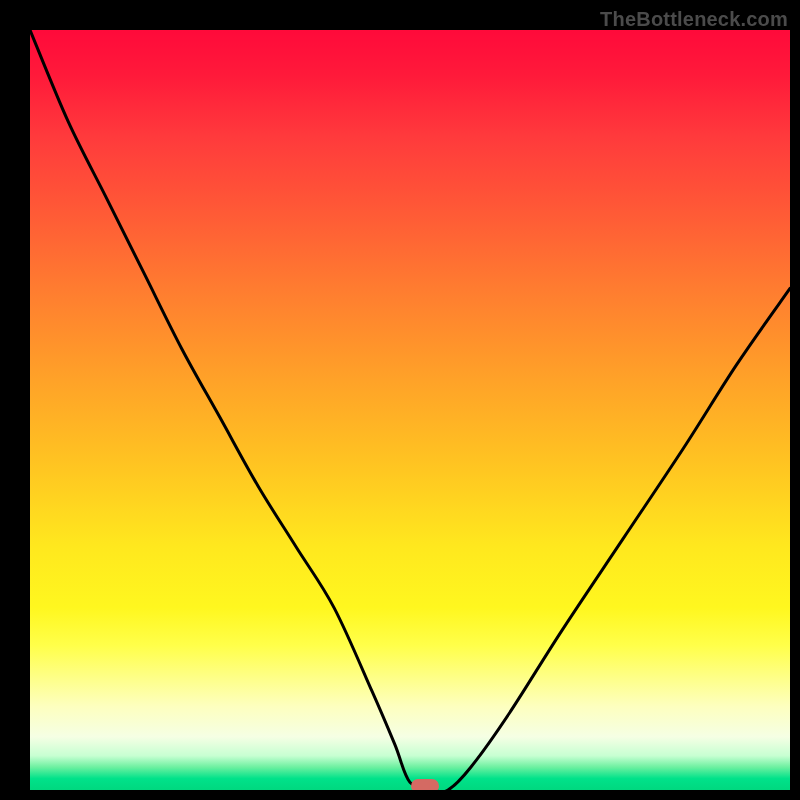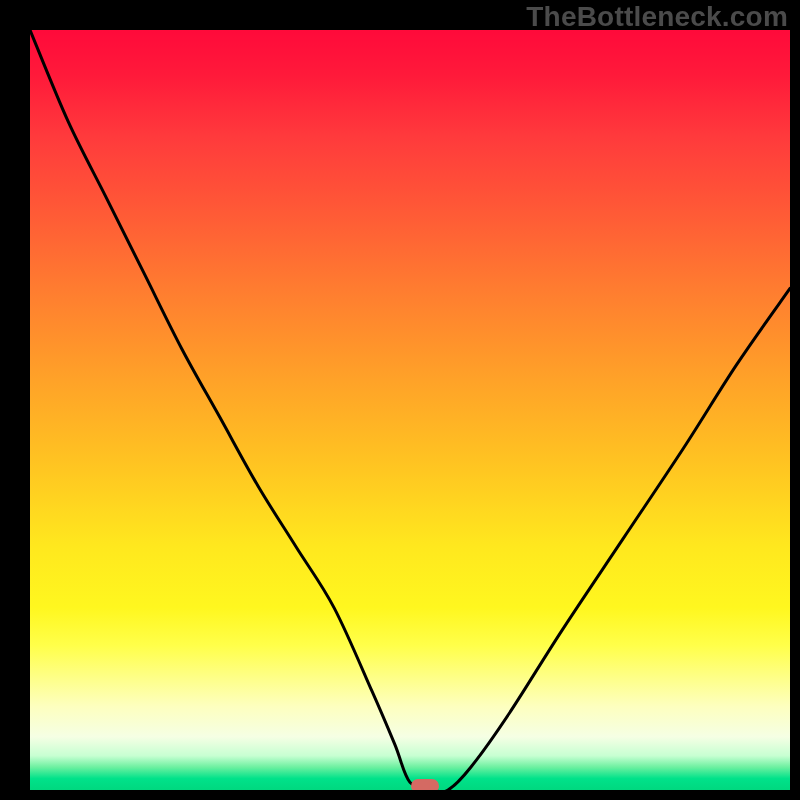--- a/index.html
+++ b/index.html
@@ -11,24 +11,24 @@
     font-family: Arial, Helvetica, sans-serif;
     overflow: hidden;
   }
   .stage {
     position: relative;
     width: 800px;
     height: 800px;
   }
   .watermark {
     position: absolute;
-    top: 1px;
+    top: 8px;
     right: 12px;
     color: #4b4b4b;
-    font-size: 28px;
+    font-size: 20px;
     font-weight: 600;
     letter-spacing: 0.2px;
     user-select: none;
     z-index: 30;
   }
   .plot-area {
     position: absolute;
     left: 30px;
     top: 30px;
     width: 760px;

